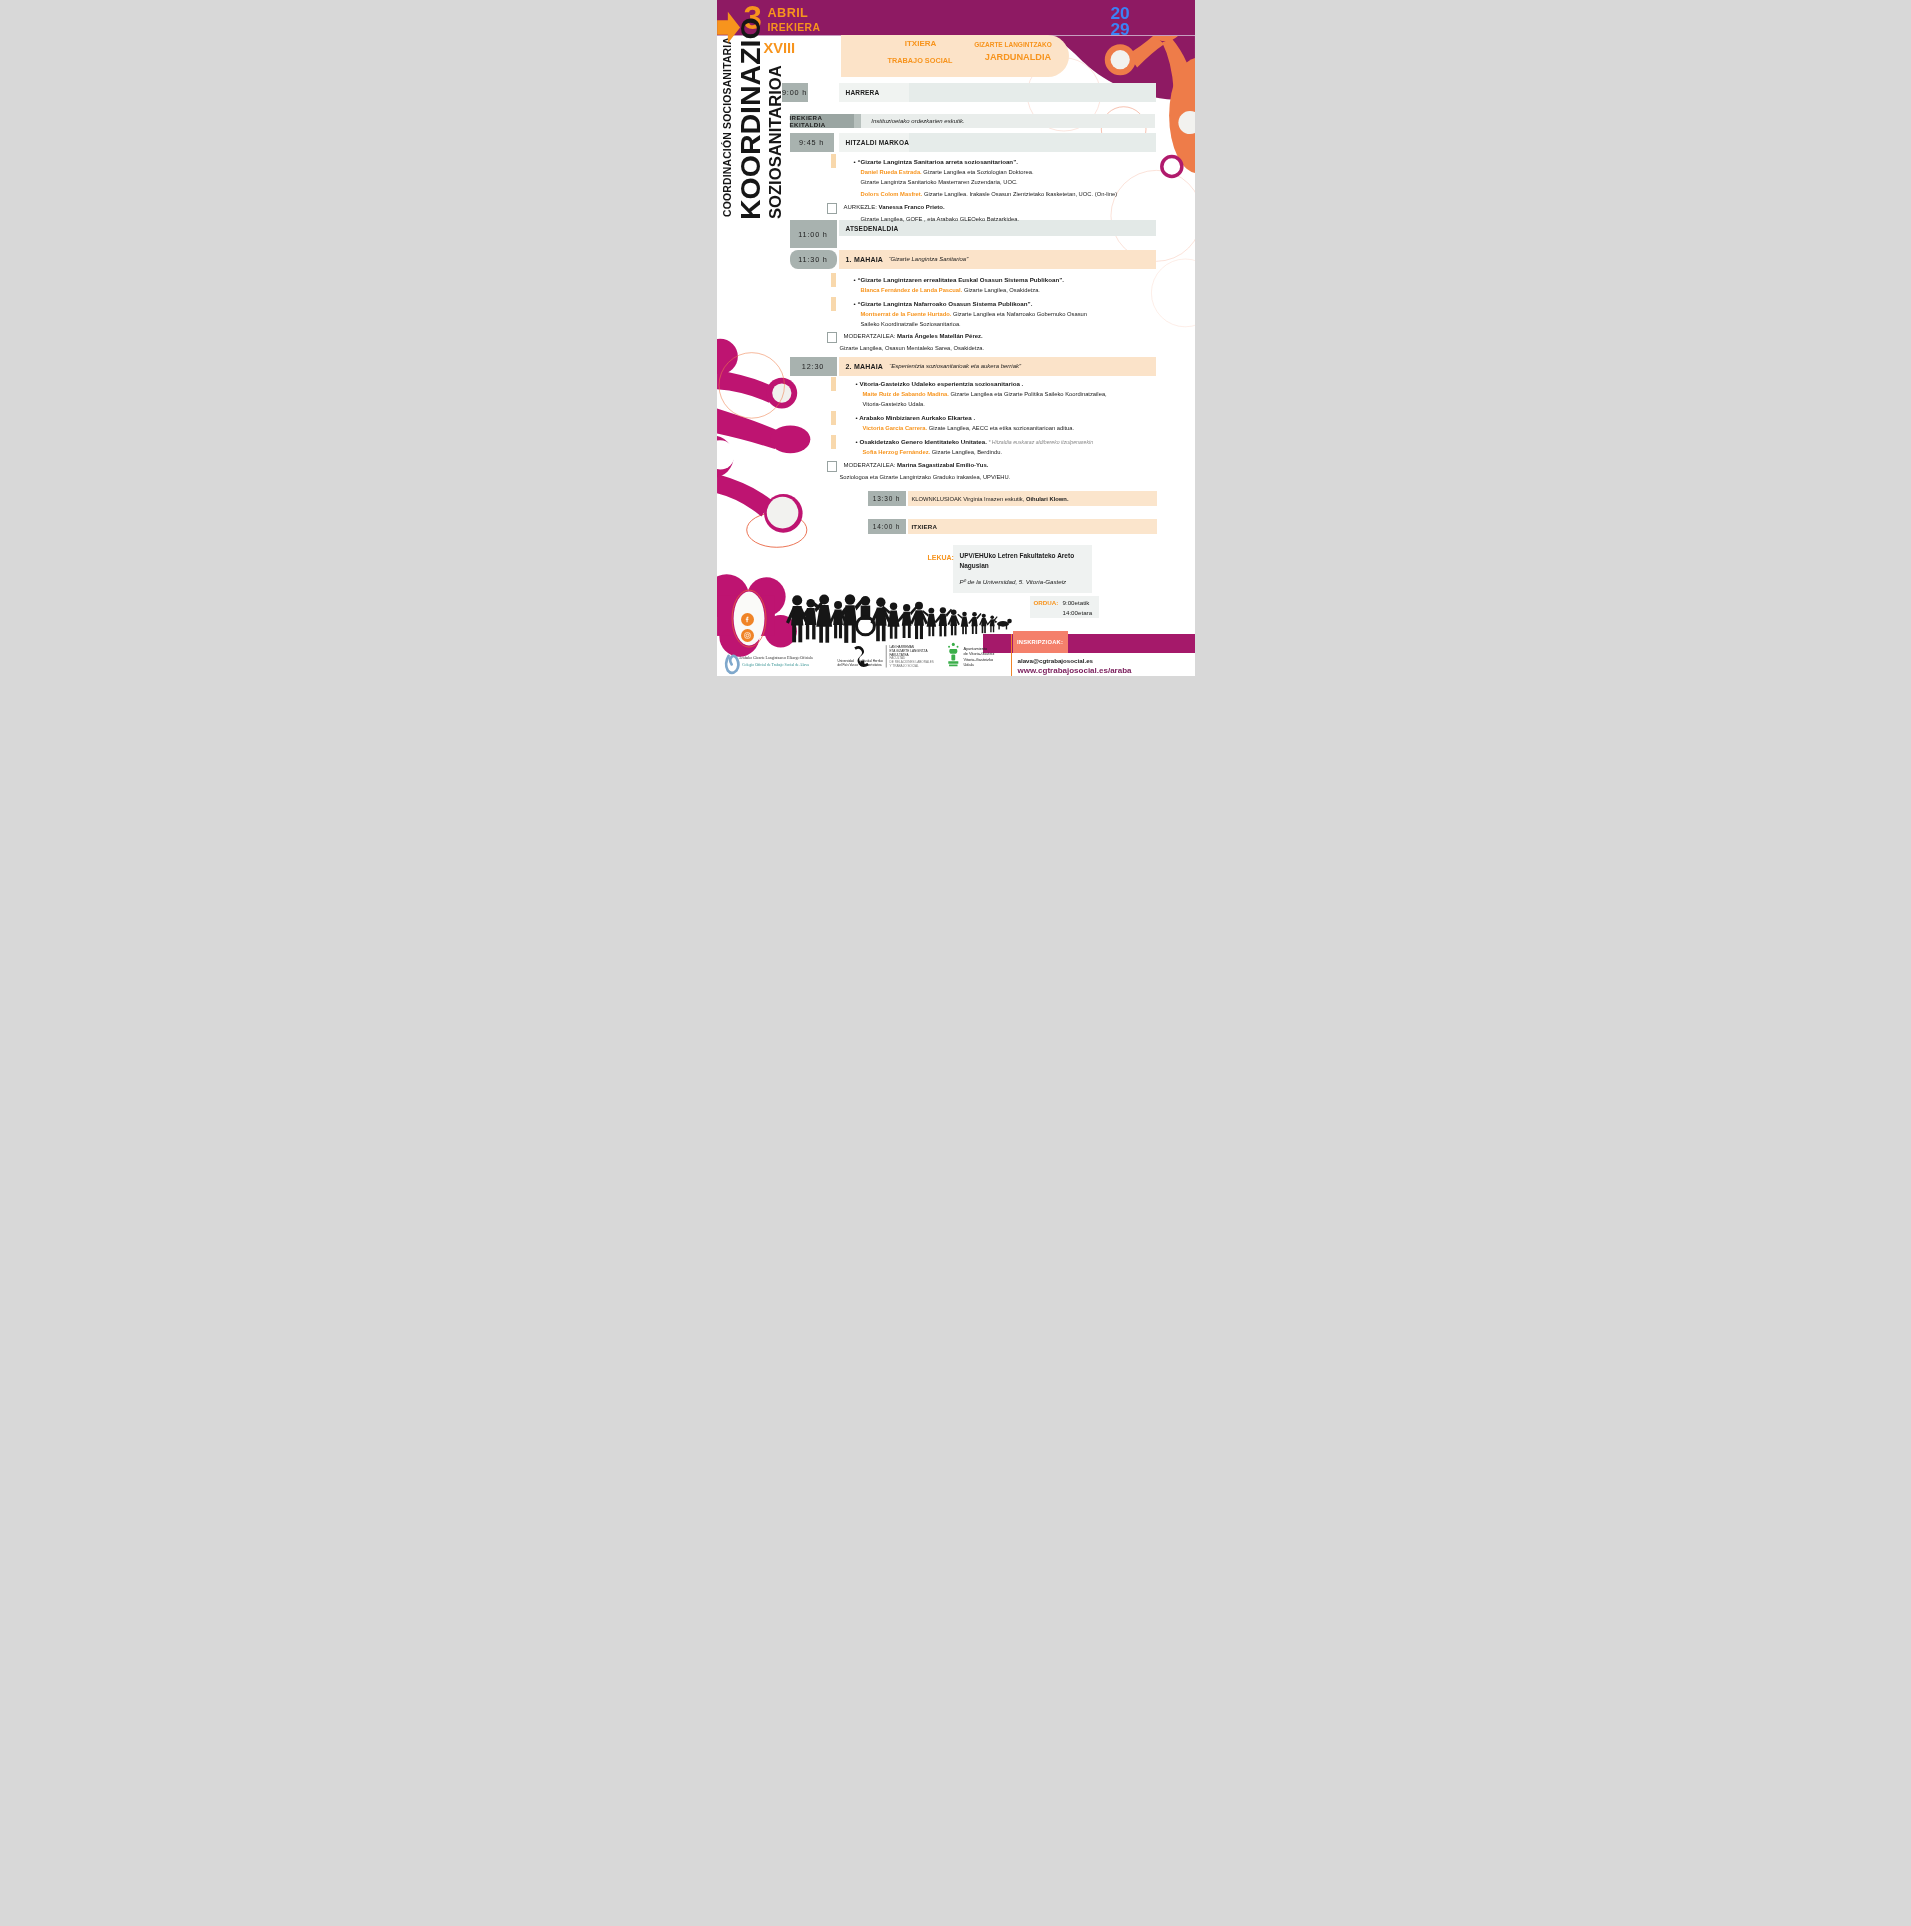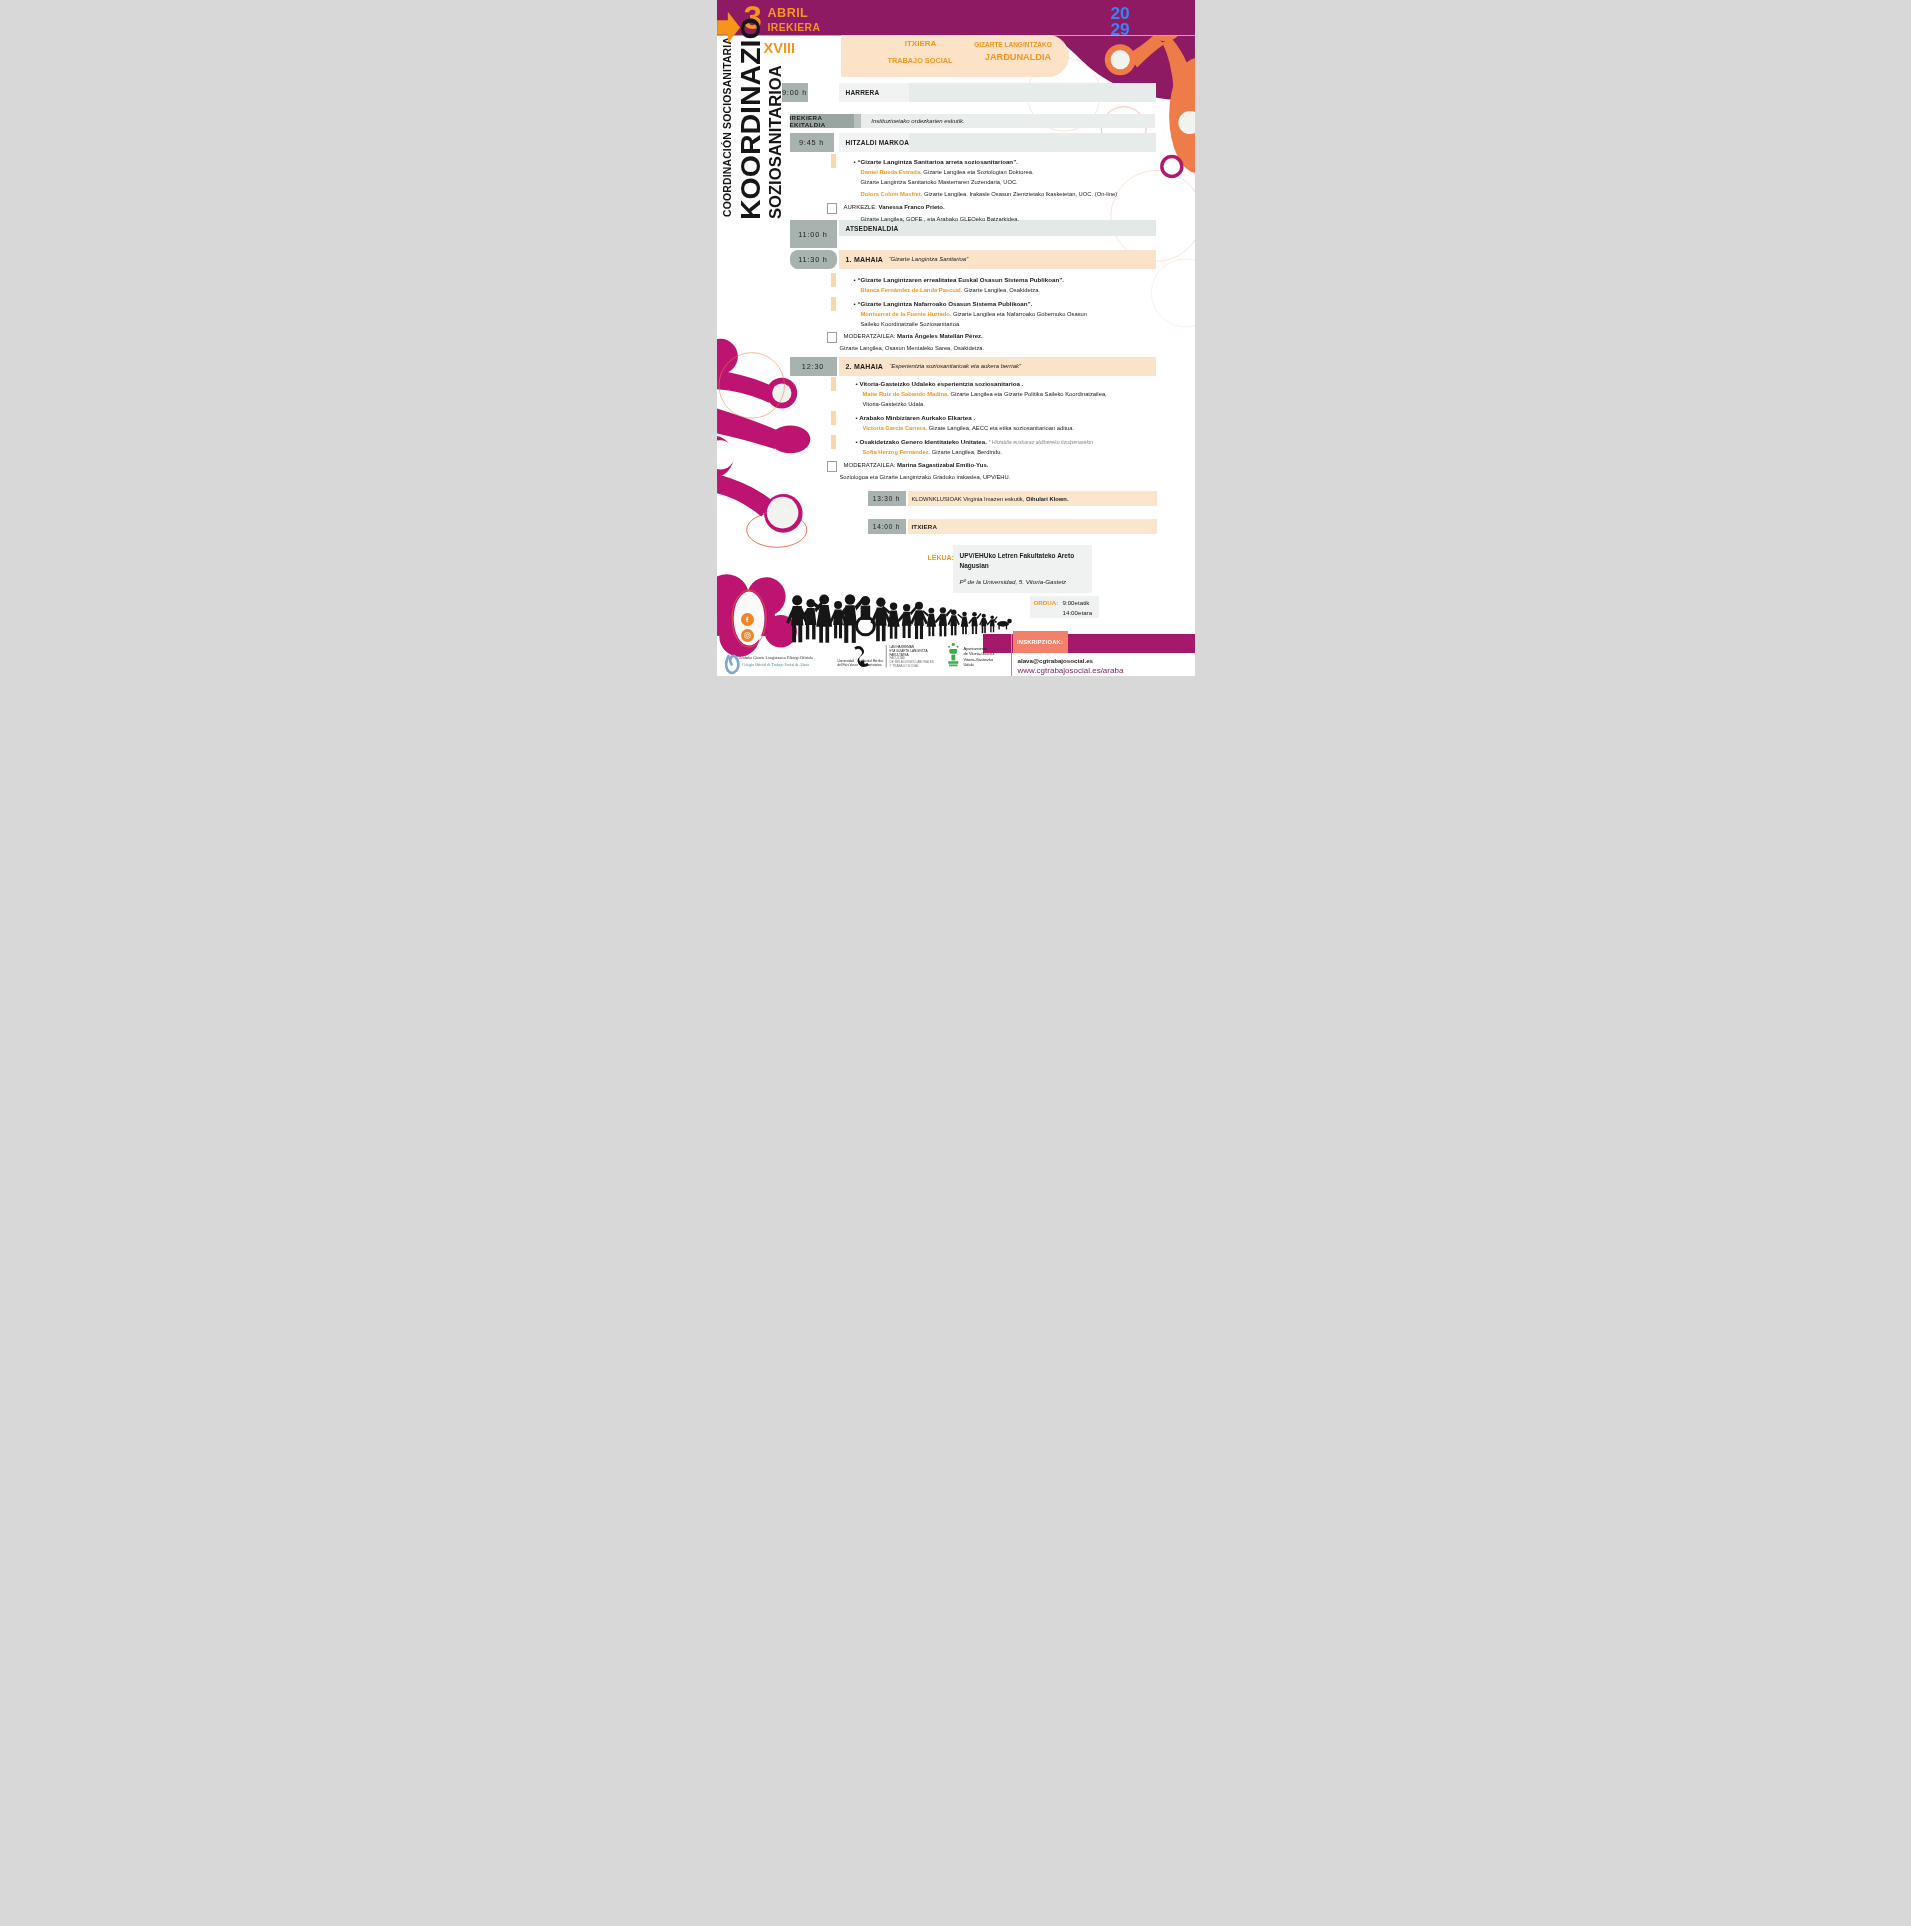--- a/index.html
+++ b/index.html
@@ -35,21 +35,21 @@
   .gray-it{color:#8a8a8a;font-style:italic;font-size:5.2px;}
   
   .venuebox{position:absolute;left:236px;top:545px;width:139px;height:48px;background:#EFF2F1;z-index:2;}
   .orduabox{position:absolute;left:313px;top:596px;width:69px;height:21.6px;background:#EFF2F1;z-index:2;}
   .olabel{color:#F7941D;font-weight:bold;}
   .stripe{position:absolute;left:266px;top:634px;width:212px;height:18.5px;background:#A5196A;z-index:2;}
   .insbox{position:absolute;left:296px;top:631px;width:55px;height:22.3px;background:#F4806B;z-index:3;
           display:flex;align-items:center;justify-content:center;color:#fff;font-weight:bold;font-size:5.8px;letter-spacing:0.2px;}
   .vline{position:absolute;left:294px;top:634px;width:1.5px;height:42px;background:#F08427;z-index:3;}
   .email{position:absolute;left:301px;top:657px;font-size:6.2px;font-weight:bold;color:#1d1d1d;z-index:3;}
-  .web{position:absolute;left:301px;top:666px;font-size:8px;font-weight:normal;color:#7A1E5C;z-index:3;}
+  .web{position:absolute;left:301px;top:666px;font-size:8px;font-weight:bold;color:#7A1E5C;z-index:3;}
   .flogos{font-size:3.1px;color:#222;line-height:1.25;white-space:pre-line;z-index:3;}
   .serif{font-family:"Liberation Serif",serif;}
   .social{position:absolute;width:13px;height:13px;border-radius:50%;background:#F08427;display:flex;
           align-items:center;justify-content:center;z-index:5;}
 </style>
 </head>
 <body>
 
 <div class="page">
 

